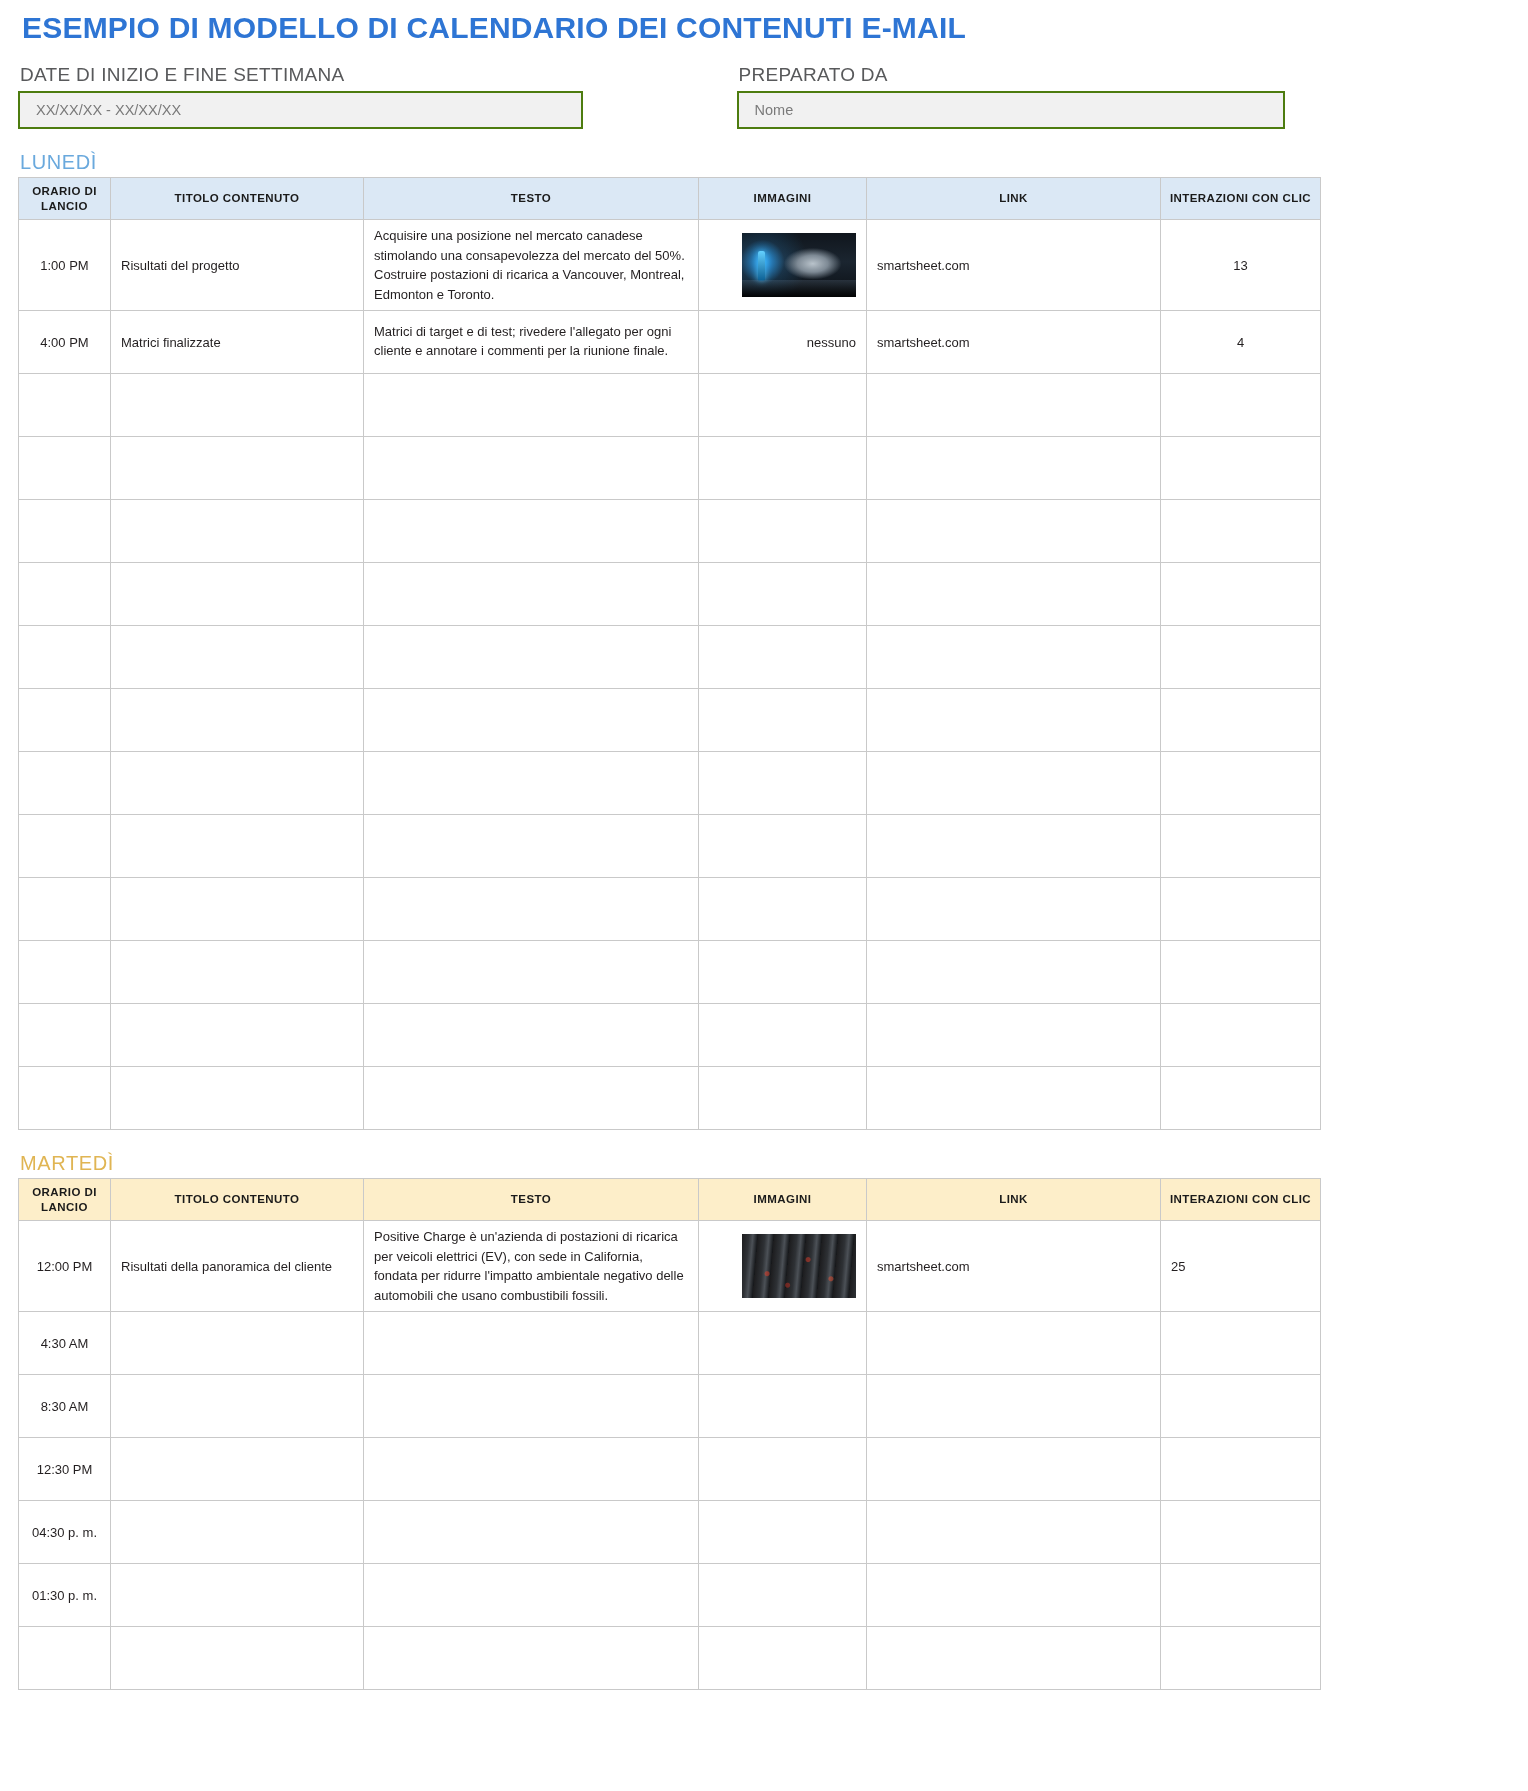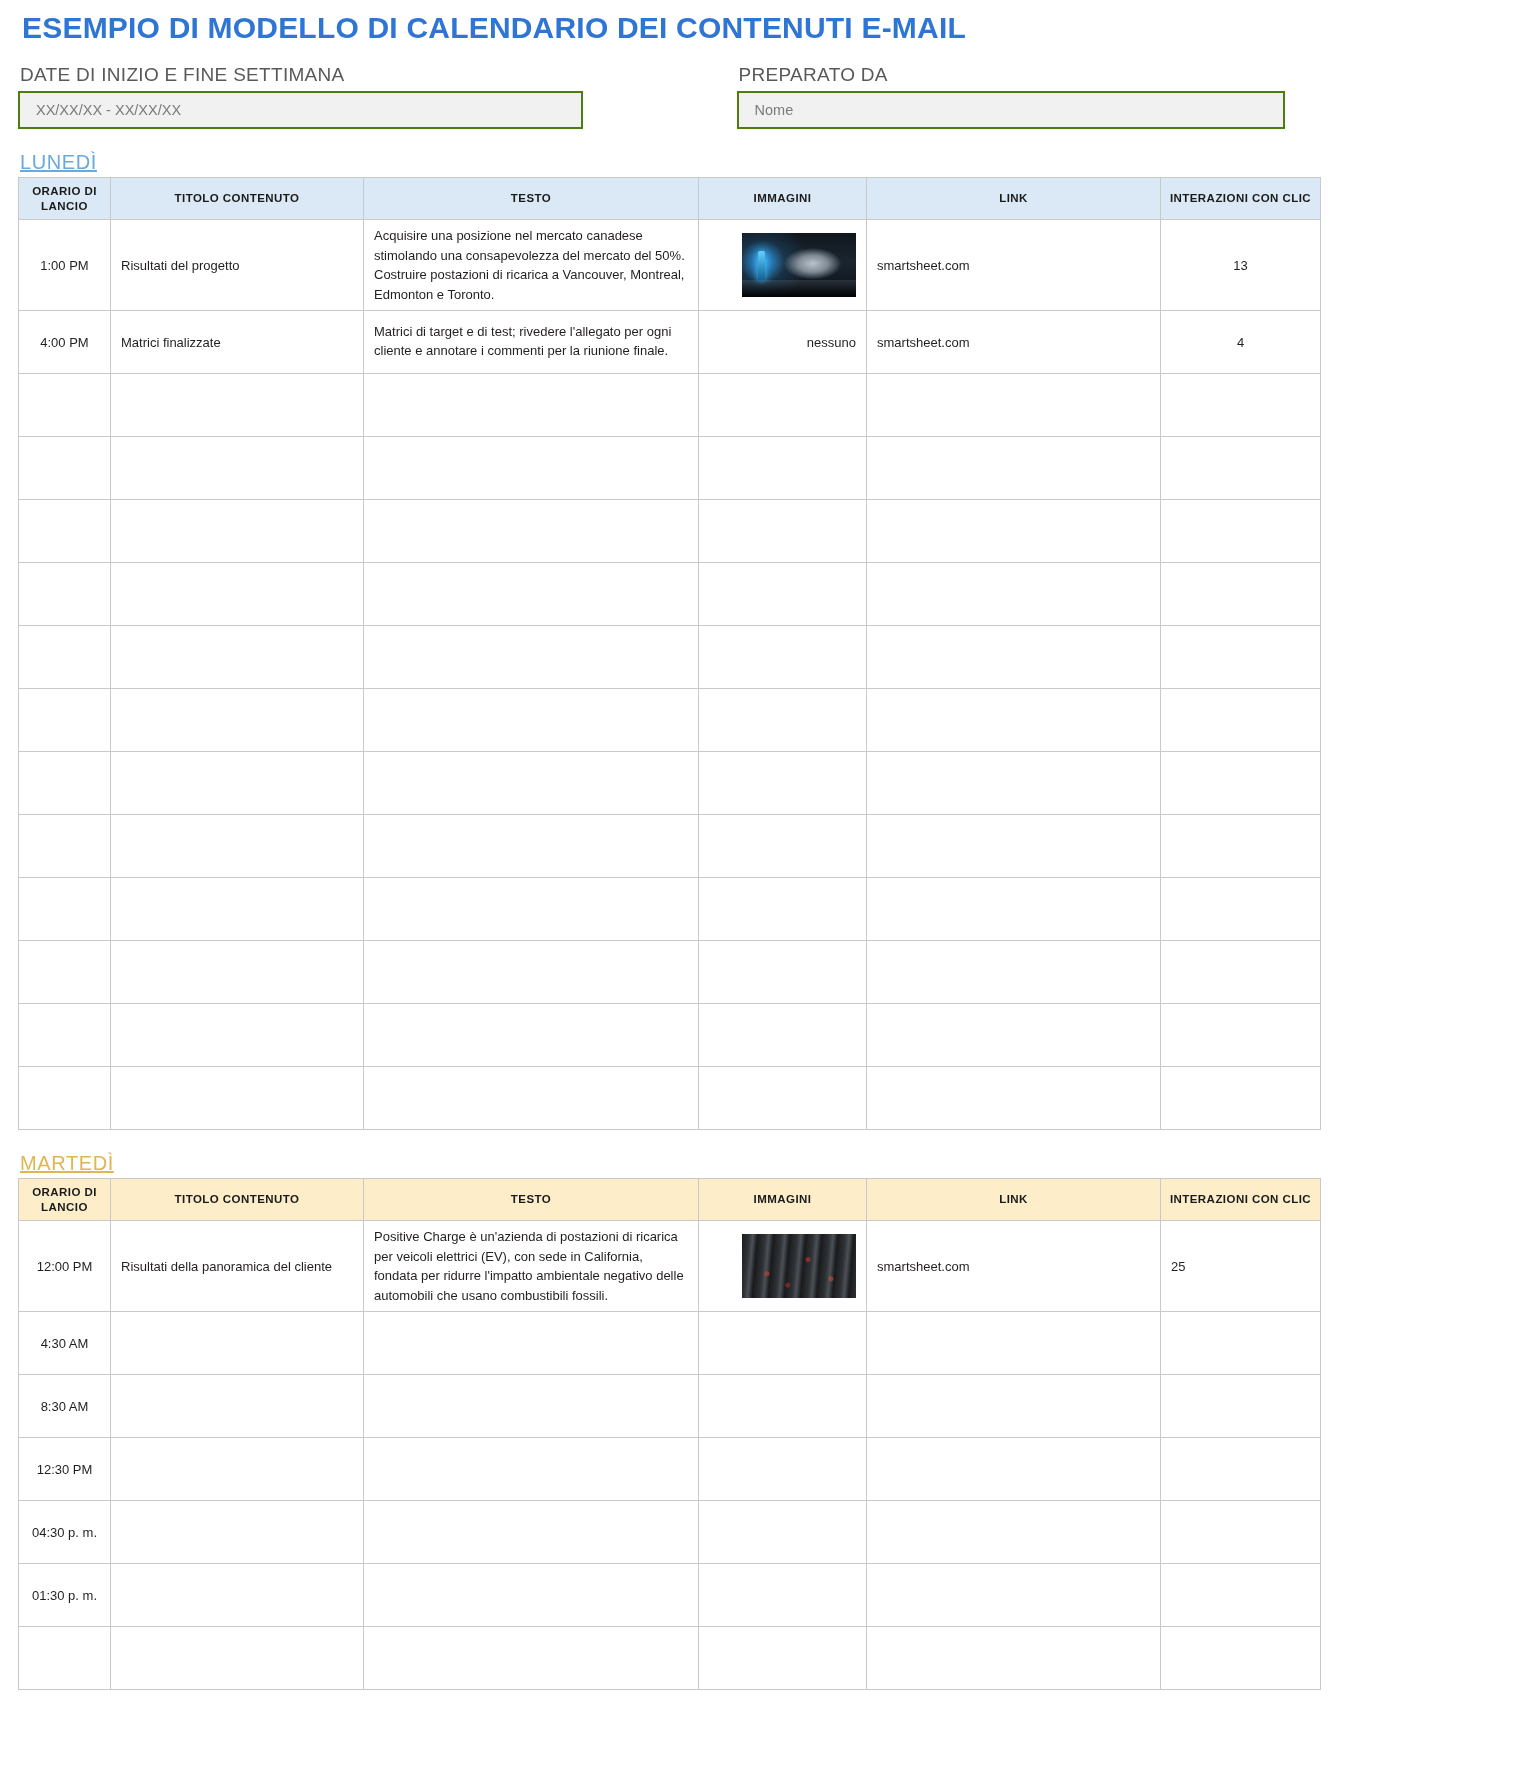--- a/index.html
+++ b/index.html
@@ -61,21 +61,20 @@
     color: #7a7a7a;
   }
   
   .day-section { margin-top: 22px; }
   .day-title {
     font-size: 20px;
     letter-spacing: 0.6px;
     margin-bottom: 3px;
     padding-left: 2px;
     line-height: 1.15;
-    text-decoration: underline;
   }
   .day-title.mon { color: #6aa9dd; }
   .day-title.tue { color: #e0b553; }
 
   table.cal {
     border-collapse: collapse;
     width: 1302px;
     table-layout: fixed;
   }
   table.cal th, table.cal td {

